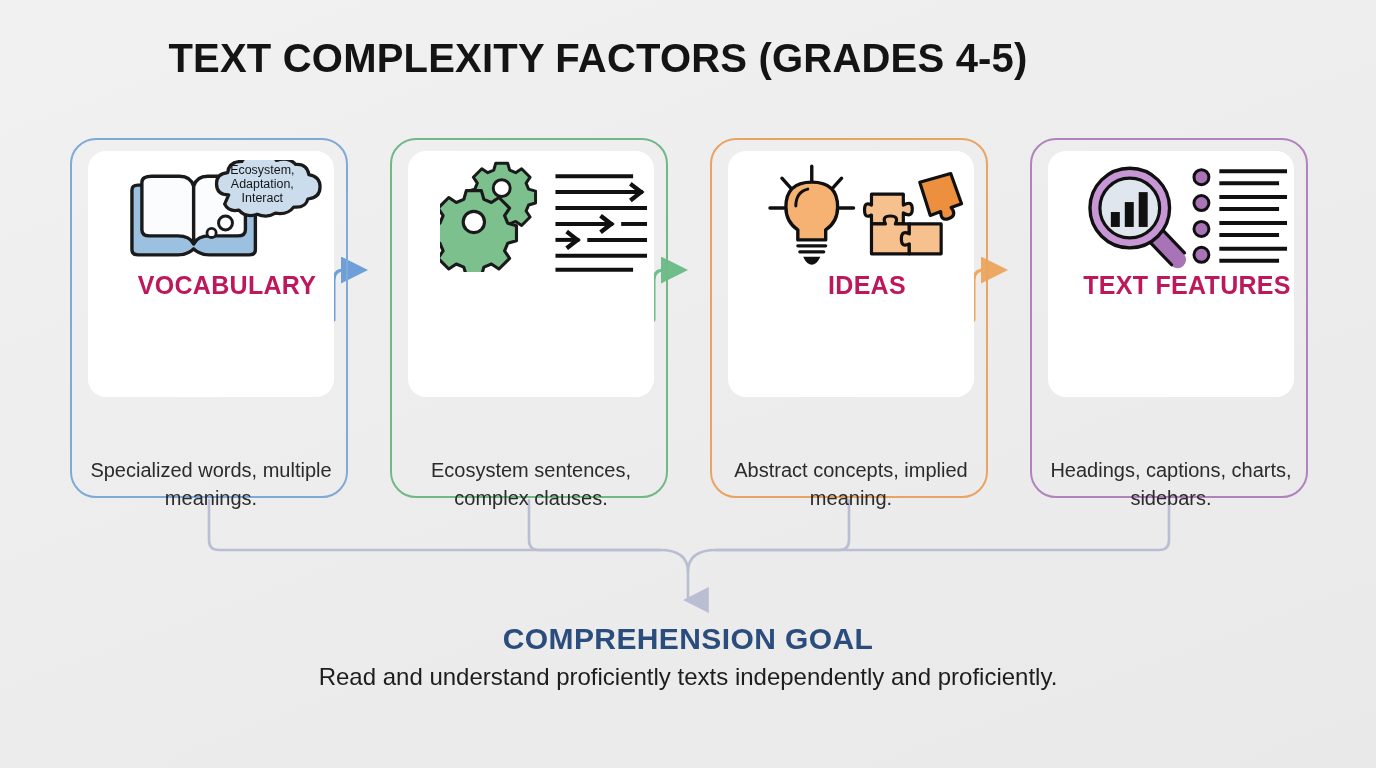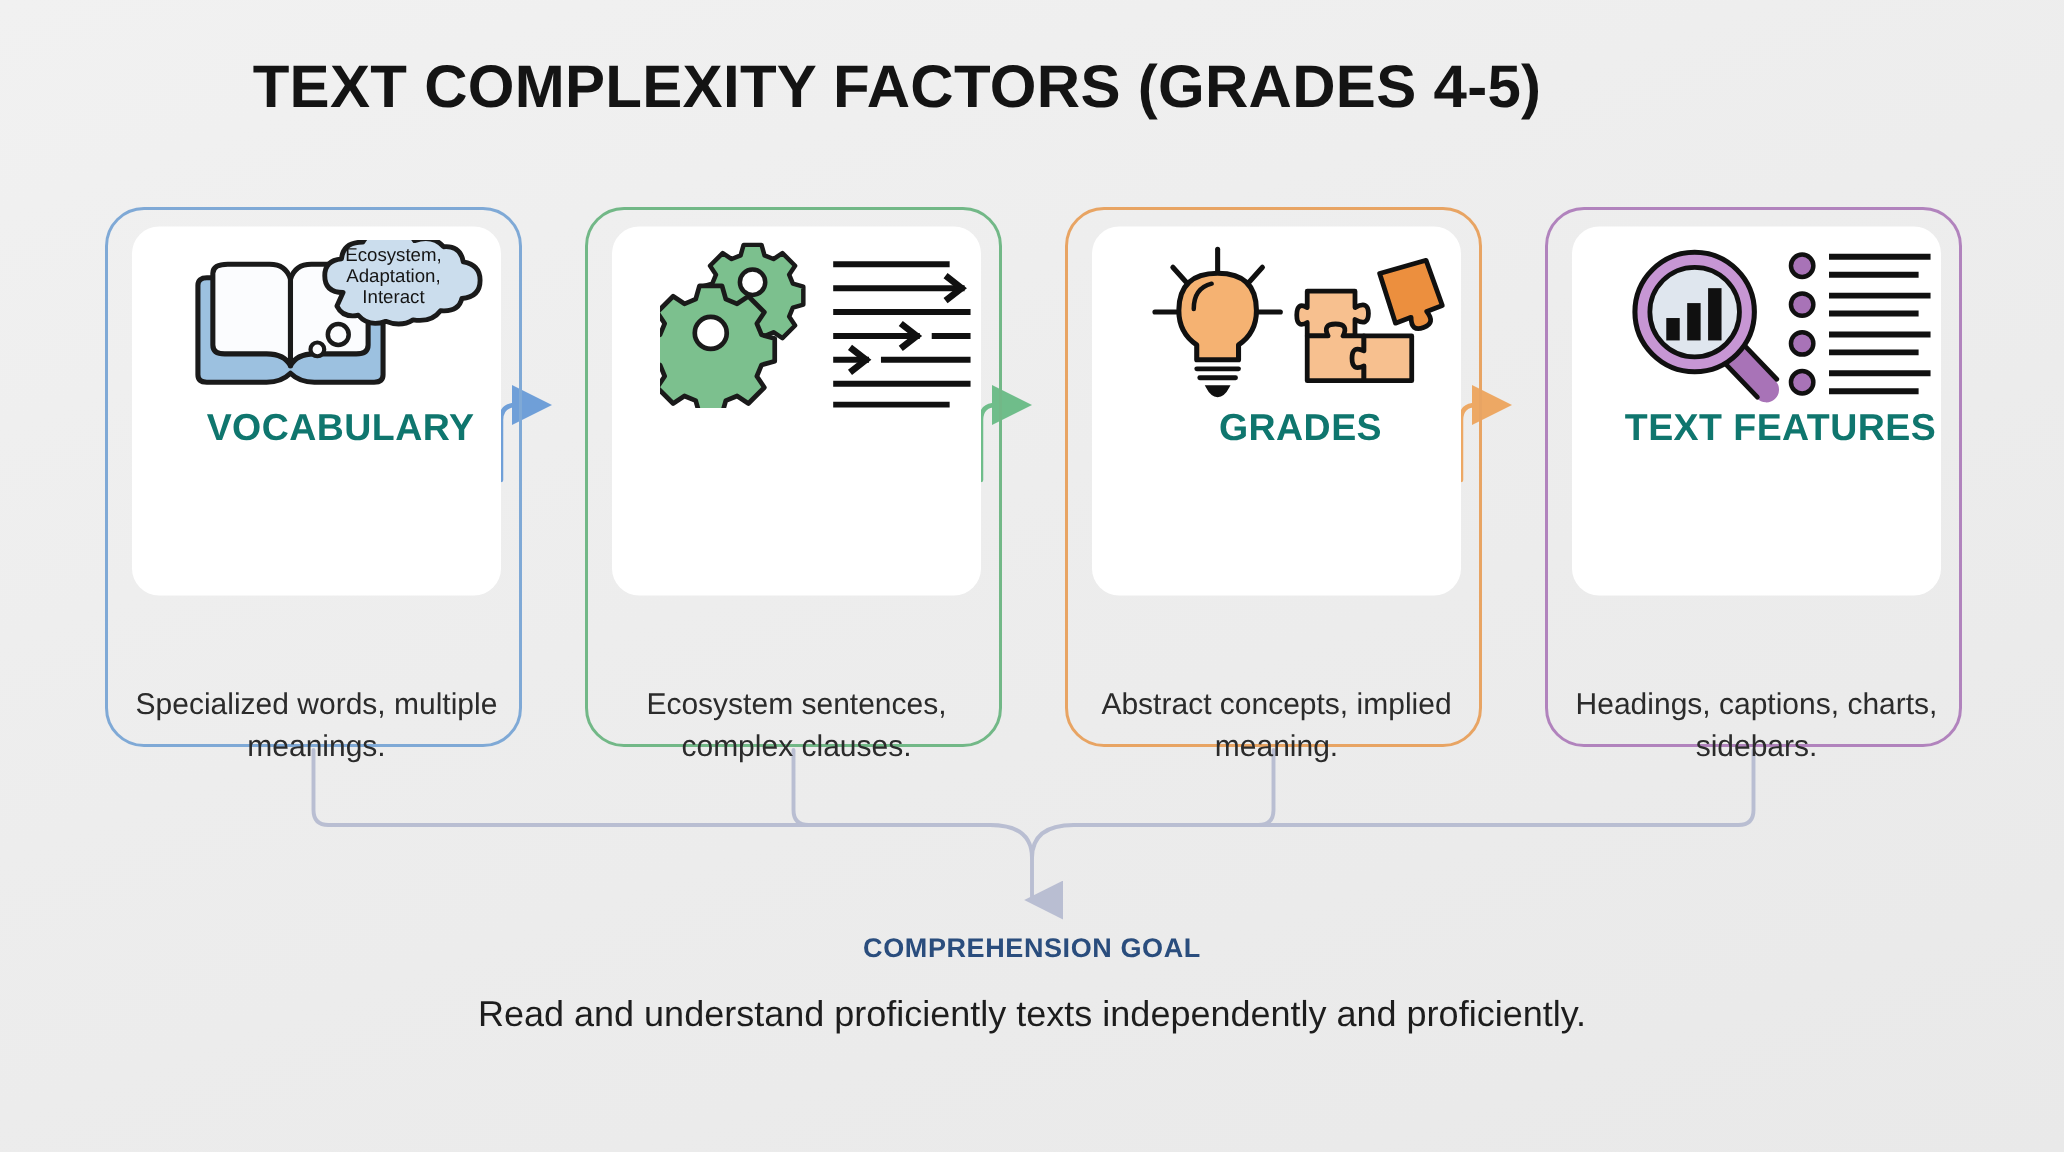--- a/index.html
+++ b/index.html
@@ -31,36 +31,36 @@
   .inner{
     position:absolute;left:16px;top:11px;width:246px;height:246px;
     background:#ffffff;border-radius:18px;
     display:flex;flex-direction:column;align-items:center;
     box-sizing:border-box;
     padding-left:32px;
   }
   .iconwrap{height:120px;width:100%;display:flex;align-items:center;
     justify-content:center;padding-top:10px;box-sizing:border-box;}
   .cardtitle{
-    font-size:25px;font-weight:bold;color:#0f766e;text-align:center;
+    font-size:25px;font-weight:bold;color:#be185d;text-align:center;
     line-height:1.12;letter-spacing:.3px;width:100%;
   }
   .desc{
     position:absolute;left:6px;top:272px;width:266px;text-align:center;
     font-size:20px;line-height:1.42;color:#2b2b2b;margin-top:44px;
   }
 
   
   .glow{position:absolute;left:10px;top:200px;width:258px;height:68px;
     border-radius:22px;filter:blur(11px);opacity:.55;z-index:-1;}
 
   
   #goal-title{
     position:absolute;left:0;top:622px;width:1376px;text-align:center;
-    font-size:18px;font-weight:bold;color:#2a4d7d;letter-spacing:.4px;
+    font-size:30px;font-weight:bold;color:#2a4d7d;letter-spacing:.4px;
   }
   #goal-text{
     position:absolute;left:288px;top:660px;width:800px;text-align:center;
     font-size:24px;line-height:1.44;color:#1d1d1d;
   }
 </style>
 </head>
 <body>
 
 <div id="stage">
@@ -200,21 +200,21 @@
 
           <g stroke="#101010" stroke-width="3.2" stroke-linejoin="round">
             <path d="M112,34 h32 v11 q9,-5 9,4 q0,9 -9,4 v11 h-32 v-9
                      q-7,4 -7,-5 q0,-9 7,-5 Z" fill="#f7c08f"></path>
             <path d="M112,64 h14 q-4,-8 5,-8 q9,0 5,8 h14 v30 h-38 v-30 Z" fill="#f7c08f"></path>
             <path d="M150,64 h32 v30 h-32 v-10 q-8,4 -8,-5 q0,-9 8,-5 Z" fill="#f7c08f"></path>
             <path d="M152,8 l30,-12 l14,29 l-10,5 q7,7 -1,11 q-8,4 -9,-6 l-10,5 Z" transform="translate(8,16) rotate(6 170 12)" fill="#ec8f3e"></path>
           </g>
         </svg>
       </div>
-      <div class="cardtitle">GRADES</div>
+      <div class="cardtitle">IDEAS</div>
     </div>
     <div class="desc">Abstract concepts, implied meaning.</div>
   </div>
 
   <div class="outer" style="left:1030px;border-color:#b183bd;">
     <div class="glow" style="background:#e6d0ee;"></div>
     <div class="inner">
       <div class="iconwrap">
         <svg width="215" height="112" viewBox="0 0 215 112">
 

